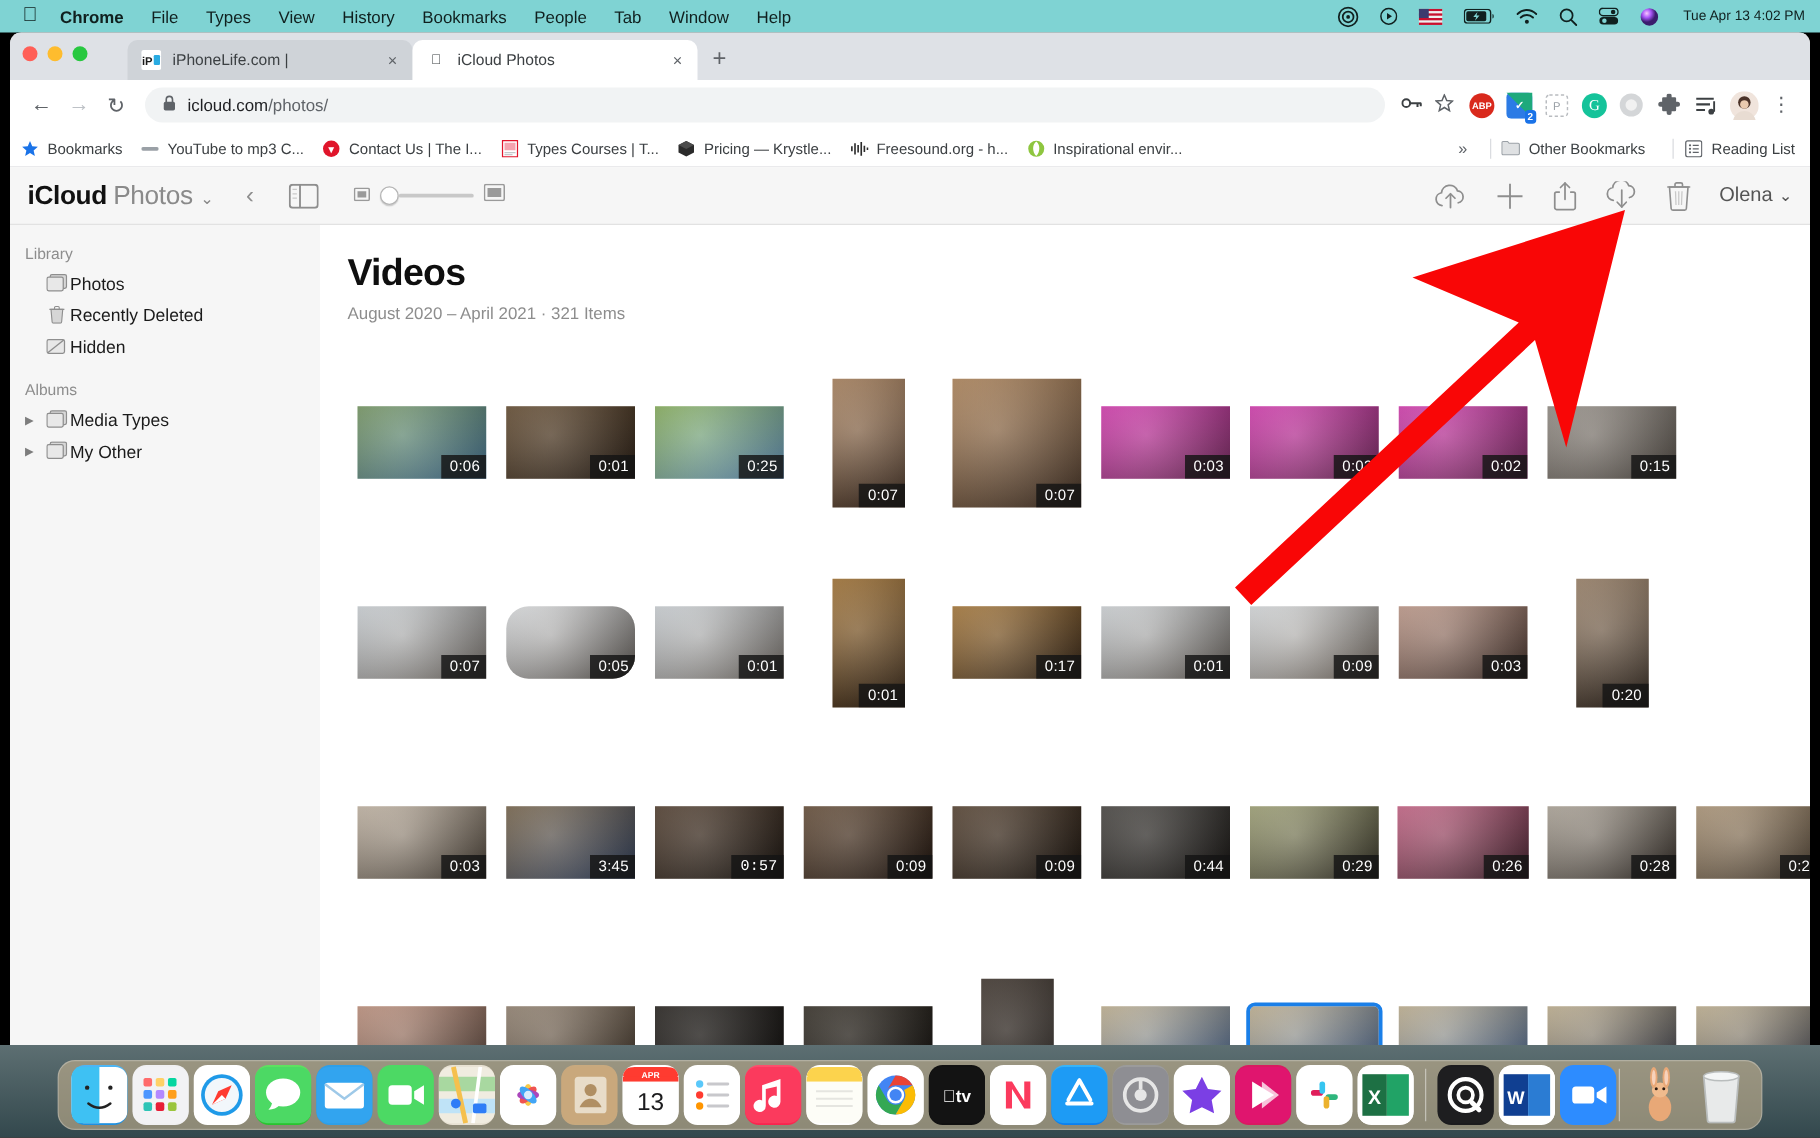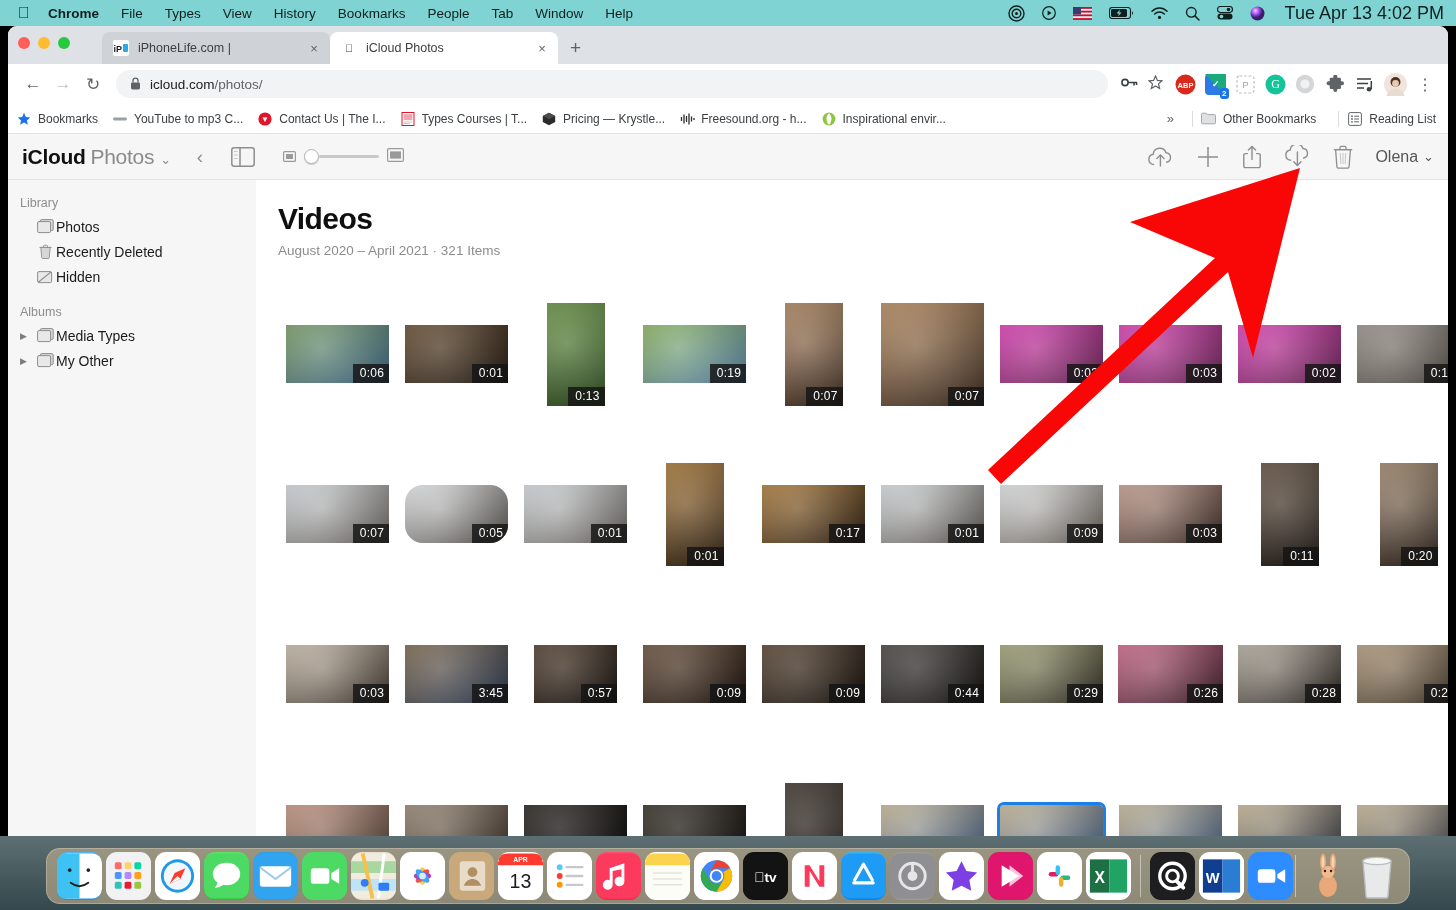--- a/index.html
+++ b/index.html
@@ -16,21 +16,21 @@
     position: absolute; top: 0; left: 0; width: 1456px; height: 26px;
     background: #7fd3d3;
     display: flex; align-items: center;
     font-size: 13.5px; color: #10201f;
   }
   .menubar .apple { margin-left: 18px; margin-right: 18px; font-size: 16px; line-height: 1; }
   .menubar .mi { margin-right: 22px; white-space: nowrap; }
   .menubar .mi.bold { font-weight: bold; }
   .menubar .right { margin-left: auto; display: flex; align-items: center; padding-right: 12px; }
   .menubar .right .ico { margin-left: 17px; display: flex; align-items: center; }
-  .menubar .clock { margin-left: 20px; font-size: 18px; white-space: nowrap; }
+  .menubar .clock { margin-left: 20px; font-size: 11px; white-space: nowrap; }
 
   
   .chrome {
     position: absolute; top: 26px; left: 8px; width: 1440px; height: 810px;
     background: #fff; border-radius: 9px 9px 0 0; overflow: hidden;
   }
   .tabstrip {
     height: 38px; background: #dee1e6; display: flex; align-items: flex-end;
     padding-left: 10px; position: relative;
   }
@@ -604,29 +604,23 @@
                       <div class="dur">0:06</div>
                     </div>
                   </div>
                   <div class="cell">
                     <div class="thumb" style="width: 103px; height: 58px; background: linear-gradient(150deg, rgb(107, 82, 54) 0%, rgb(36, 26, 18) 100%);">
                       <div class="ph-img" style="background: radial-gradient(circle at 35% 40%, rgba(255, 255, 255, 0.22), rgba(0, 0, 0, 0.2));"></div>
                       <div class="dur">0:01</div>
                     </div>
                   </div>
                   <div class="cell">
-                    <div class="thumb" style="width: 58px; height: 103px; background: linear-gradient(150deg, rgb(111, 154, 76) 0%, rgb(46, 77, 34) 100%);">
-                      <div class="ph-img" style="background: radial-gradient(circle at 35% 40%, rgba(255, 255, 255, 0.22), rgba(0, 0, 0, 0.2));"></div>
-                      <div class="dur">0:13</div>
-                    </div>
-                  </div>
-                  <div class="cell">
                     <div class="thumb" style="width: 103px; height: 58px; background: linear-gradient(150deg, rgb(143, 184, 98) 0%, rgb(94, 138, 180) 100%);">
                       <div class="ph-img" style="background: radial-gradient(circle at 35% 40%, rgba(255, 255, 255, 0.22), rgba(0, 0, 0, 0.2));"></div>
-                      <div class="dur">0:19</div>
+                      <div class="dur">0:25</div>
                     </div>
                   </div>
                   <div class="cell">
                     <div class="thumb" style="width: 58px; height: 103px; background: linear-gradient(150deg, rgb(183, 142, 104) 0%, rgb(58, 42, 32) 100%);">
                       <div class="ph-img" style="background: radial-gradient(circle at 35% 40%, rgba(255, 255, 255, 0.22), rgba(0, 0, 0, 0.2));"></div>
                       <div class="dur">0:07</div>
                     </div>
                   </div>
                   <div class="cell">
                     <div class="thumb" style="width: 103px; height: 103px; background: linear-gradient(150deg, rgb(187, 143, 99) 0%, rgb(60, 44, 33) 100%);">
@@ -702,47 +696,41 @@
                       <div class="dur">0:09</div>
                     </div>
                   </div>
                   <div class="cell">
                     <div class="thumb" style="width: 103px; height: 58px; background: linear-gradient(150deg, rgb(202, 163, 147) 0%, rgb(59, 43, 37) 100%);">
                       <div class="ph-img" style="background: radial-gradient(circle at 35% 40%, rgba(255, 255, 255, 0.22), rgba(0, 0, 0, 0.2));"></div>
                       <div class="dur">0:03</div>
                     </div>
                   </div>
                   <div class="cell">
-                    <div class="thumb" style="width: 58px; height: 103px; background: linear-gradient(150deg, rgb(107, 90, 73) 0%, rgb(29, 23, 20) 100%);">
-                      <div class="ph-img" style="background: radial-gradient(circle at 35% 40%, rgba(255, 255, 255, 0.22), rgba(0, 0, 0, 0.2));"></div>
-                      <div class="dur">0:11</div>
-                    </div>
-                  </div>
-                  <div class="cell">
                     <div class="thumb" style="width: 58px; height: 103px; background: linear-gradient(150deg, rgb(168, 142, 116) 0%, rgb(43, 34, 27) 100%);">
                       <div class="ph-img" style="background: radial-gradient(circle at 35% 40%, rgba(255, 255, 255, 0.22), rgba(0, 0, 0, 0.2));"></div>
                       <div class="dur">0:20</div>
                     </div>
                   </div>
                 </div>
                 <div class="grid-row">
                   <div class="cell">
                     <div class="thumb" style="width: 103px; height: 58px; background: linear-gradient(150deg, rgb(205, 191, 174) 0%, rgb(64, 56, 47) 100%);">
                       <div class="ph-img" style="background: radial-gradient(circle at 35% 40%, rgba(255, 255, 255, 0.22), rgba(0, 0, 0, 0.2));"></div>
                       <div class="dur">0:03</div>
                     </div>
                   </div>
                   <div class="cell">
                     <div class="thumb" style="width: 103px; height: 58px; background: linear-gradient(150deg, rgb(127, 108, 82) 0%, rgb(43, 58, 86) 100%);">
                       <div class="ph-img" style="background: radial-gradient(circle at 35% 40%, rgba(255, 255, 255, 0.22), rgba(0, 0, 0, 0.2));"></div>
                       <div class="dur">3:45</div>
                     </div>
                   </div>
                   <div class="cell">
-                    <div class="thumb" style="width: 83px; height: 58px; background: linear-gradient(150deg, rgb(88, 68, 52) 0%, rgb(21, 16, 12) 100%);">
+                    <div class="thumb" style="width: 103px; height: 58px; background: linear-gradient(150deg, rgb(88, 68, 52) 0%, rgb(21, 16, 12) 100%); font-family: Liberation Mono, monospace;">
                       <div class="ph-img" style="background: radial-gradient(circle at 35% 40%, rgba(255, 255, 255, 0.22), rgba(0, 0, 0, 0.2));"></div>
                       <div class="dur">0:57</div>
                     </div>
                   </div>
                   <div class="cell">
                     <div class="thumb" style="width: 103px; height: 58px; background: linear-gradient(150deg, rgb(109, 84, 62) 0%, rgb(25, 15, 10) 100%);">
                       <div class="ph-img" style="background: radial-gradient(circle at 35% 40%, rgba(255, 255, 255, 0.22), rgba(0, 0, 0, 0.2));"></div>
                       <div class="dur">0:09</div>
                     </div>
                   </div>

